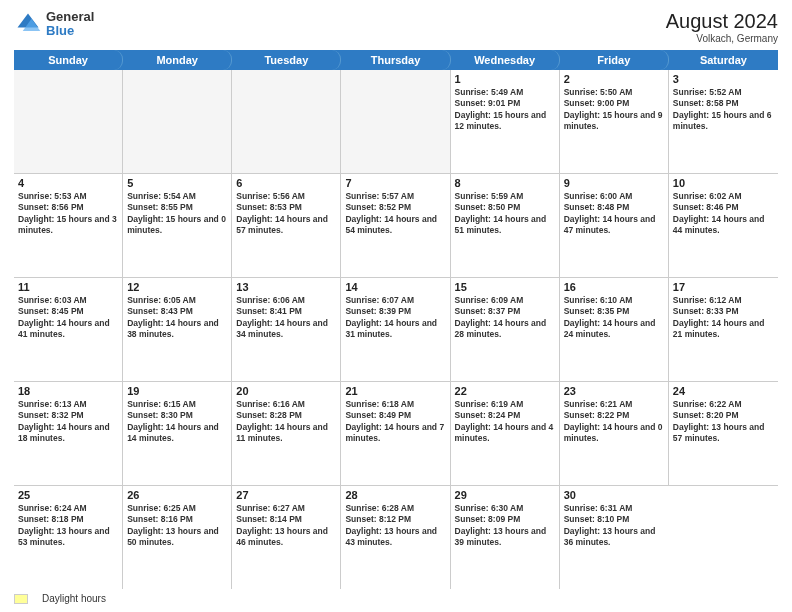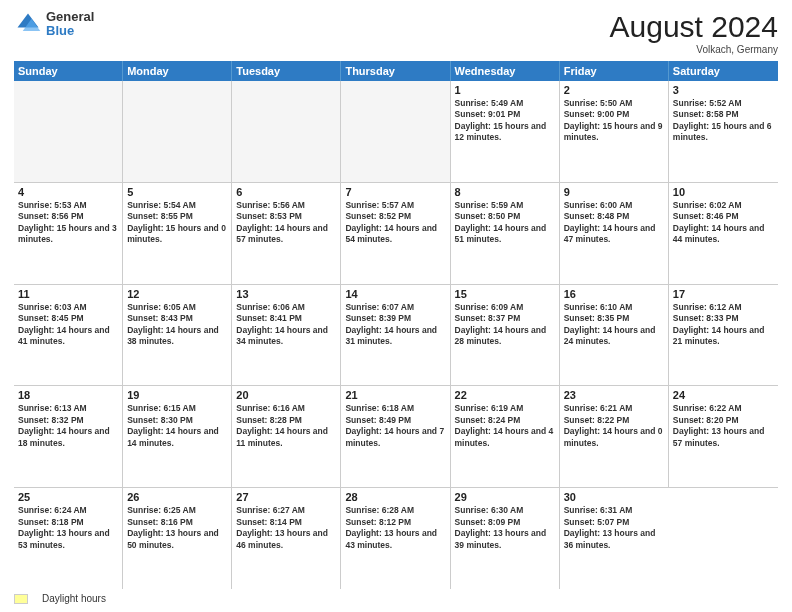--- a/index.html
+++ b/index.html
@@ -37,21 +37,21 @@
     .logo-text .general { color: #333; }
     .logo-text .blue { color: #2e7bc4; }
     .logo-icon {
       width: 28px;
       height: 28px;
     }
     .title-block {
       text-align: right;
     }
     .month-title {
-      font-size: 30px;
+      font-size: 20px;
       font-weight: normal;
       color: #222;
     }
     .location {
       font-size: 10px;
       color: #444;
     }
     .calendar {
       flex: 1;
       display: flex;
@@ -60,22 +60,23 @@
     .cal-header {
       display: grid;
       grid-template-columns: repeat(7, 1fr);
       background: #2e7bc4;
     }
     .cal-header-cell {
       color: #fff;
       font-size: 11px;
       font-weight: bold;
       padding: 4px 4px;
-      text-align: left;
+      text-align: center;
       border-right: 1px solid #5599d0;
+      border-radius: 9px;
     }
     .cal-header-cell:last-child { border-right: none; }
     .cal-body {
       display: flex;
       flex-direction: column;
       flex: 1;
     }
     .cal-row {
       display: grid;
       grid-template-columns: repeat(7, 1fr);
@@ -367,21 +368,21 @@
           <div class="cal-cell">
             <span class="day-num">29</span>
             <div class="info">Sunrise: 6:30 AM
 Sunset: 8:09 PM
 Daylight: 13 hours
 and 39 minutes.</div>
           </div>
           <div class="cal-cell">
             <span class="day-num">30</span>
             <div class="info">Sunrise: 6:31 AM
-Sunset: 5:07 PM
+Sunset: 8:10 PM
 Daylight: 13 hours
 and 36 minutes.</div>
           </div>
         </div>
       </div>
   </div>
 
   <div class="footer">
     <span class="legend-box"></span>
     <span>Daylight hours</span>

